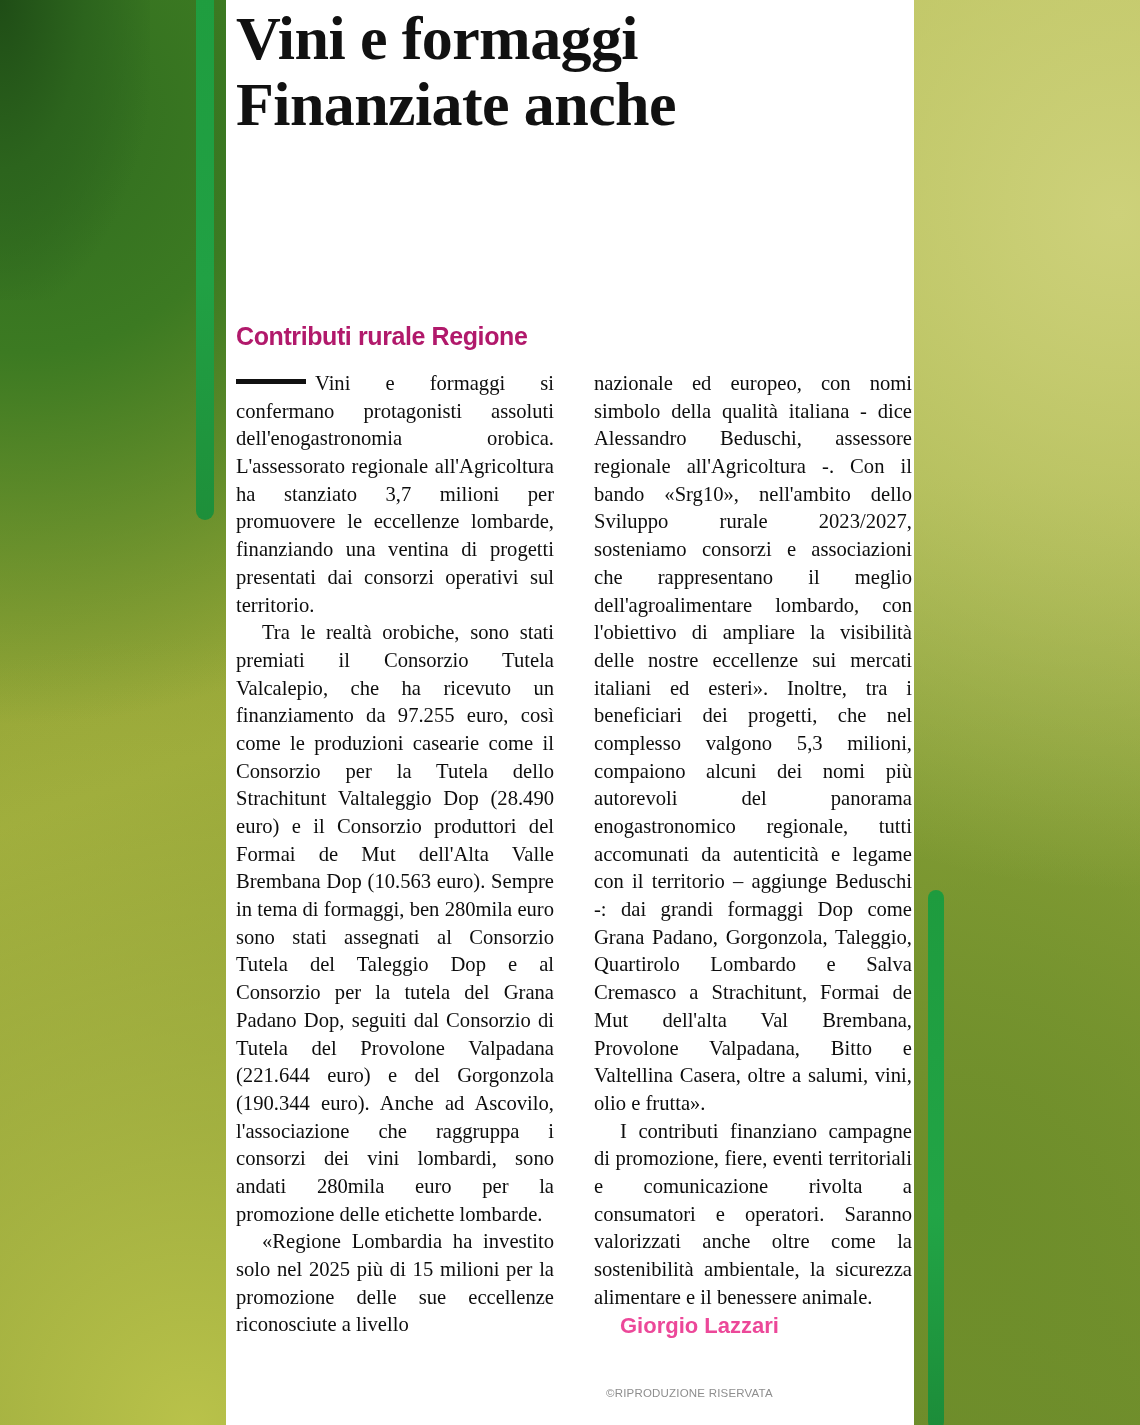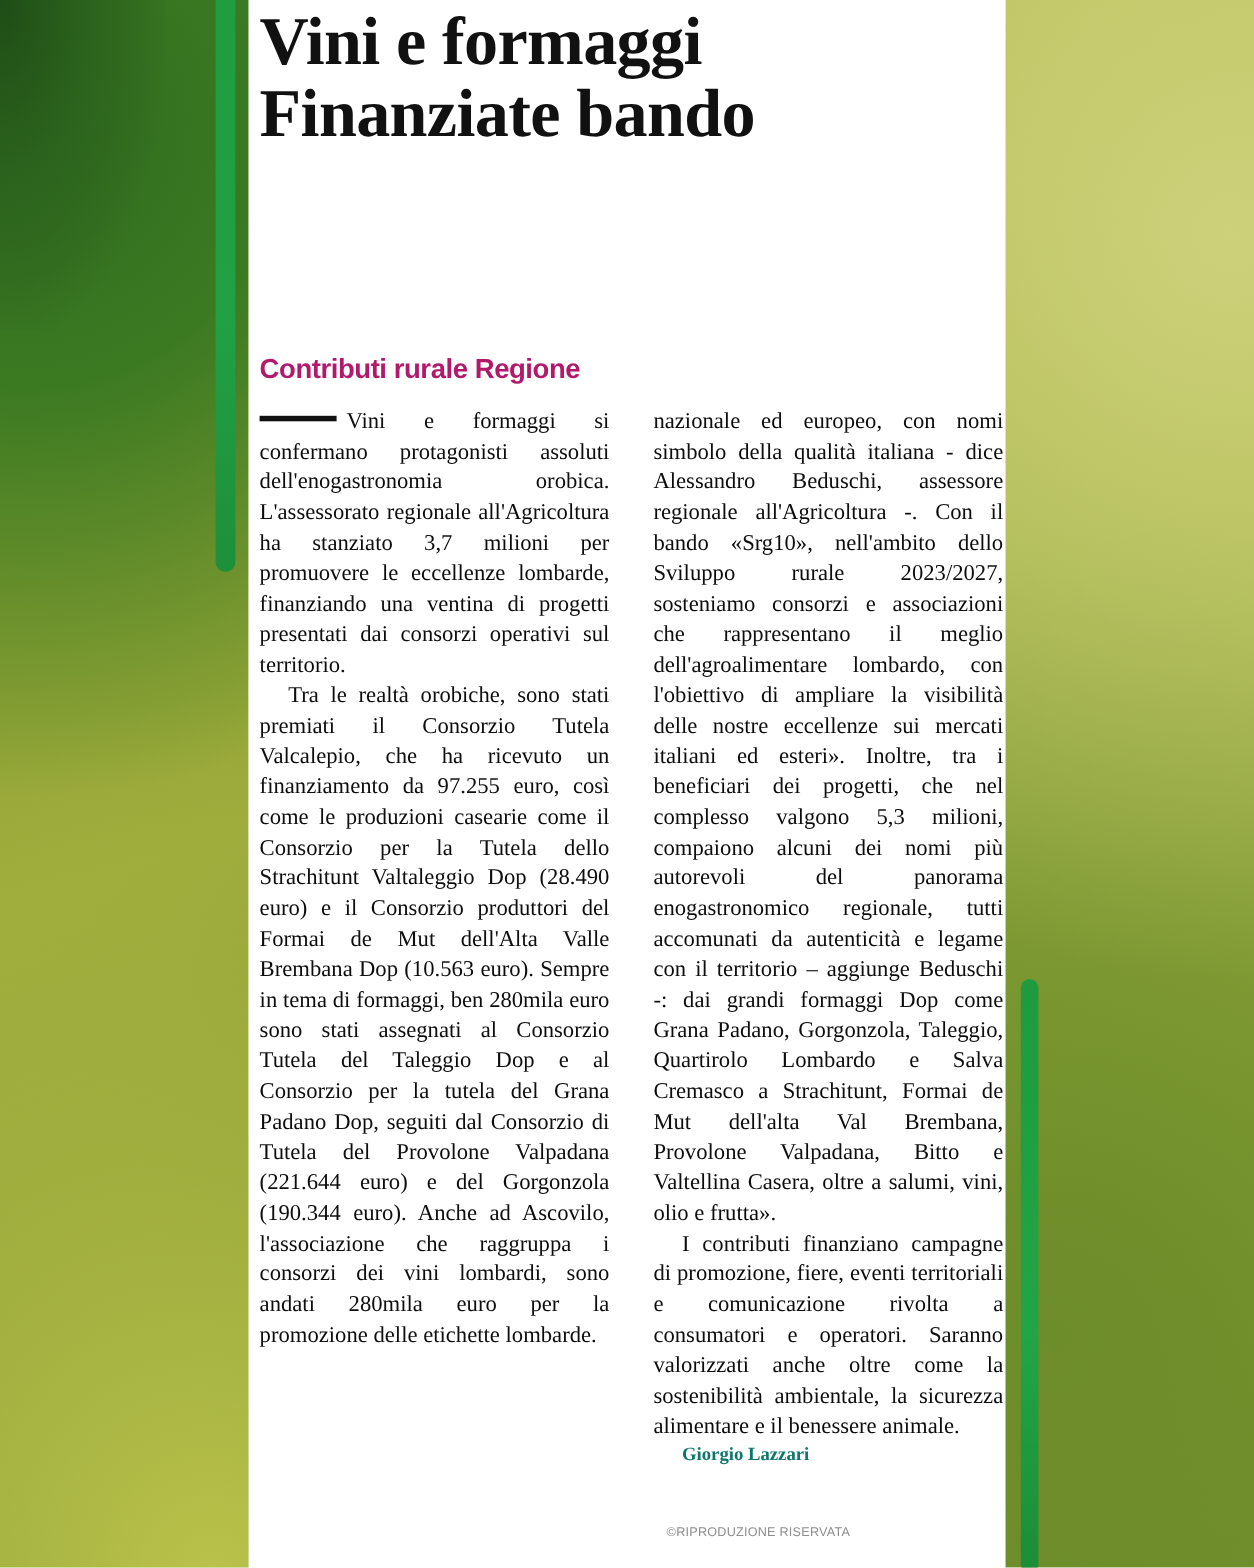--- a/index.html
+++ b/index.html
@@ -108,25 +108,25 @@
   .col p.first { text-indent: 0; }
   .dash-lead {
     display: inline-block;
     width: 70px;
     border-bottom: 5px solid #111;
     vertical-align: 0.30em;
     margin-right: 9px;
   }
   .byline {
     margin-top: 3px;
-    font-family: Liberation Serif, serif;
+    font-family: Liberation Sans, sans-serif;
     font-weight: bold;
-    font-size: 17px;
+    font-size: 22px;
     text-indent: 0;
-    color: #0f766e;
+    color: #ec4899;
   }
   .copyright {
     position: absolute;
     left: 380px; top: 1387px;
     font-family: Liberation Sans, sans-serif;
     font-size: 11.5px;
     letter-spacing: 0.2px;
     color: #8e8e8e;
   }
 </style>
@@ -138,32 +138,33 @@
   <div class="bg-left"></div>
   <div class="bg-left-dark"></div>
   <div class="green-stroke-left"></div>
   <div class="bg-right"></div>
   <div class="green-stroke-right"></div>
 
   <div class="sheet">
 
     <div class="headline">
       <div>Vini e formaggi</div>
-      <div>Finanziate bando</div>
+      <div>Finanziate anche</div>
     </div>
 
     <div class="kicker">Contributi rurale Regione</div>
 
     <div class="cols">
 
       <div class="col">
         <p class="first">
           <span class="dash-lead"></span><span>Vini e formaggi si confermano protagonisti assoluti dell'enogastronomia orobica. L'assessorato regionale all'Agricoltura ha stanziato 3,7 milioni per promuovere le eccellenze lombarde, finanziando una ventina di progetti presentati dai consorzi operativi sul territorio.</span>
         </p>
         <p><span>Tra le realtà orobiche, sono stati premiati il Consorzio Tutela Valcalepio, che ha ricevuto un finanziamento da 97.255 euro, così come le produzioni casearie come il Consorzio per la Tutela dello Strachitunt Valtaleggio Dop (28.490 euro) e il Consorzio produttori del Formai de Mut dell'Alta Valle Brembana Dop (10.563 euro). Sempre in tema di formaggi, ben 280mila euro sono stati assegnati al Consorzio Tutela del Taleggio Dop e al Consorzio per la tutela del Grana Padano Dop, seguiti dal Consorzio di Tutela del Provolone Valpadana (221.644 euro) e del Gorgonzola (190.344 euro). Anche ad Ascovilo, l'associazione che raggruppa i consorzi dei vini lombardi, sono andati 280mila euro per la promozione delle etichette lombarde.</span></p>
+        <p><span>«Regione Lombardia ha investito solo nel 2025 più di 15 milioni per la promozione delle sue eccellenze riconosciute a livello</span></p>
       </div>
 
       <div class="col">
         <p class="first"><span>nazionale ed europeo, con nomi simbolo della qualità italiana - dice Alessandro Beduschi, assessore regionale all'Agricoltura -. Con il bando «Srg10», nell'ambito dello Sviluppo rurale 2023/2027, sosteniamo consorzi e associazioni che rappresentano il meglio dell'agroalimentare lombardo, con l'obiettivo di ampliare la visibilità delle nostre eccellenze sui mercati italiani ed esteri». Inoltre, tra i beneficiari dei progetti, che nel complesso valgono 5,3 milioni, compaiono alcuni dei nomi più autorevoli del panorama enogastronomico regionale, tutti accomunati da autenticità e legame con il territorio – aggiunge Beduschi -: dai grandi formaggi Dop come Grana Padano, Gorgonzola, Taleggio, Quartirolo Lombardo e Salva Cremasco a Strachitunt, Formai de Mut dell'alta Val Brembana, Provolone Valpadana, Bitto e Valtellina Casera, oltre a salumi, vini, olio e frutta».</span></p>
         <p><span>I contributi finanziano campagne di promozione, fiere, eventi territoriali e comunicazione rivolta a consumatori e operatori. Saranno valorizzati anche oltre come la sostenibilità ambientale, la sicurezza alimentare e il benessere animale.</span></p>
         <p class="byline">Giorgio Lazzari</p>
       </div>
 
     </div>
 

